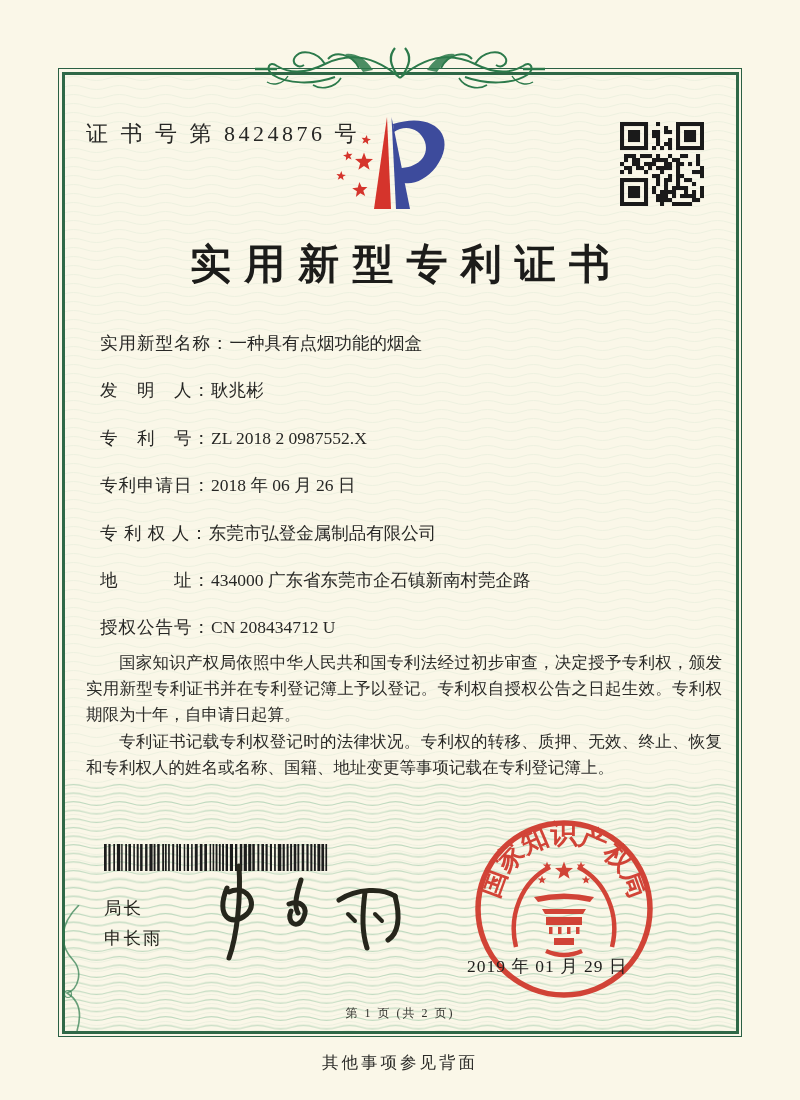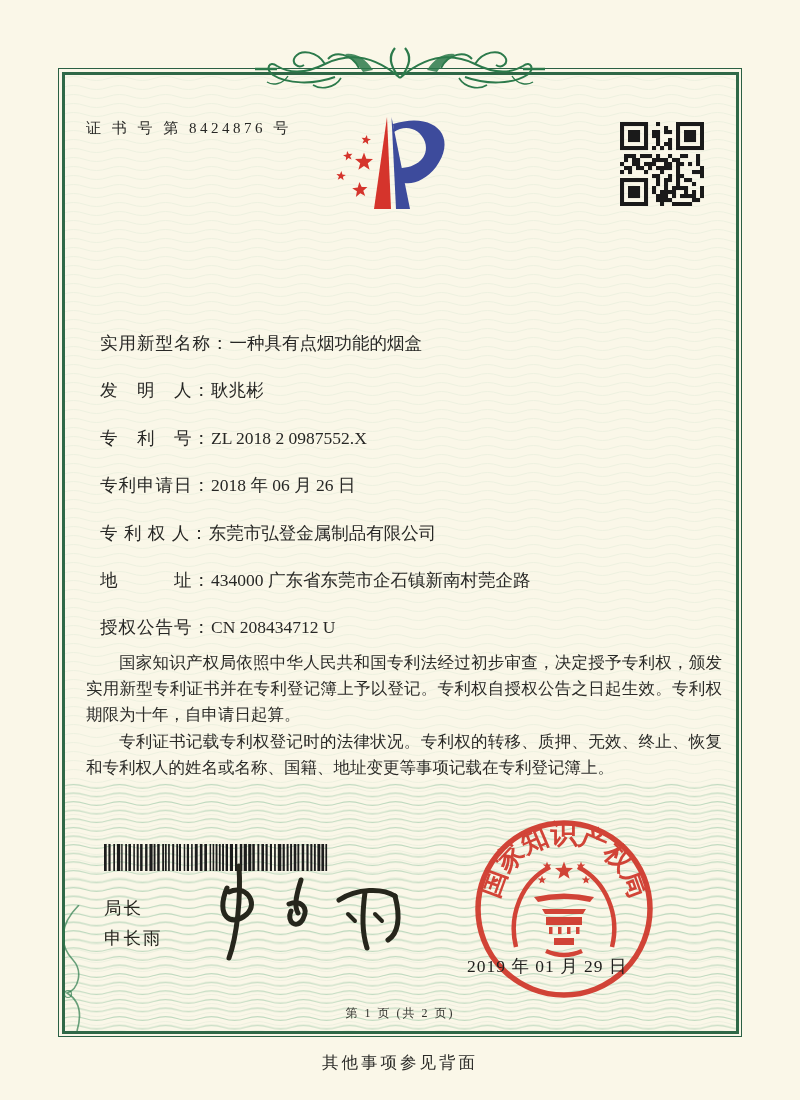--- a/index.html
+++ b/index.html
@@ -14,21 +14,21 @@
     position:absolute; left:58px; top:68px; width:684px; height:969px;
     border:1.5px solid #2a6044;
   }
   #frame-inner {
     position:absolute; left:2.5px; top:2.5px; right:2.5px; bottom:2.5px;
     border:3px solid #2f6847;
   }
   svg.deco { position:absolute; }
   #cert-no {
     position:absolute; left:86px; top:119px;
-    font-size:15px; letter-spacing:3.5px; color:#272725;
+    font-size:22px; letter-spacing:3.5px; color:#272725;
   }
   #qr-box { position:absolute; left:620px; top:122px; width:84px; height:84px; }
   #title {
     position:absolute; left:0; top:237px; width:800px; text-align:center;
     font-size:41px; font-weight:bold; color:#1c1c1a;
     letter-spacing:0.32em; text-indent:0.32em;
   }
   #fields { position:absolute; left:100px; top:331px; width:636px; }
   .frow { height:24px; margin-bottom:23.4px; font-size:17.5px; white-space:nowrap; color:#272725; }
   .frow .lab { letter-spacing:1px; }
@@ -345,20 +345,21 @@
         <rect x="24.00" y="80.00" width="4.05" height="4.05" fill="#1a1a1a"></rect>
         <rect x="40.00" y="80.00" width="4.05" height="4.05" fill="#1a1a1a"></rect>
         <rect x="52.00" y="80.00" width="4.05" height="4.05" fill="#1a1a1a"></rect>
         <rect x="56.00" y="80.00" width="4.05" height="4.05" fill="#1a1a1a"></rect>
         <rect x="60.00" y="80.00" width="4.05" height="4.05" fill="#1a1a1a"></rect>
         <rect x="64.00" y="80.00" width="4.05" height="4.05" fill="#1a1a1a"></rect>
         <rect x="68.00" y="80.00" width="4.05" height="4.05" fill="#1a1a1a"></rect>
       </svg>
   </div>
 
+  <div id="title">实用新型专利证书</div>
 
   <div id="fields">
     <div class="frow"><span class="lab">实用新型名称：</span><span>一种具有点烟功能的烟盒</span></div>
     <div class="frow"><span class="lab">发　明　人：</span><span>耿兆彬</span></div>
     <div class="frow"><span class="lab">专　利　号：</span><span>ZL 2018 2 0987552.X</span></div>
     <div class="frow"><span class="lab">专利申请日：</span><span>2018 年 06 月 26 日</span></div>
     <div class="frow"><span class="lab">专 利 权 人：</span><span>东莞市弘登金属制品有限公司</span></div>
     <div class="frow"><span class="lab">地　　　址：</span><span>434000 广东省东莞市企石镇新南村莞企路</span></div>
     <div class="frow" id="grant-row">
       <span><span class="lab">授权公告号：</span><span>CN 208434712 U</span></span>

